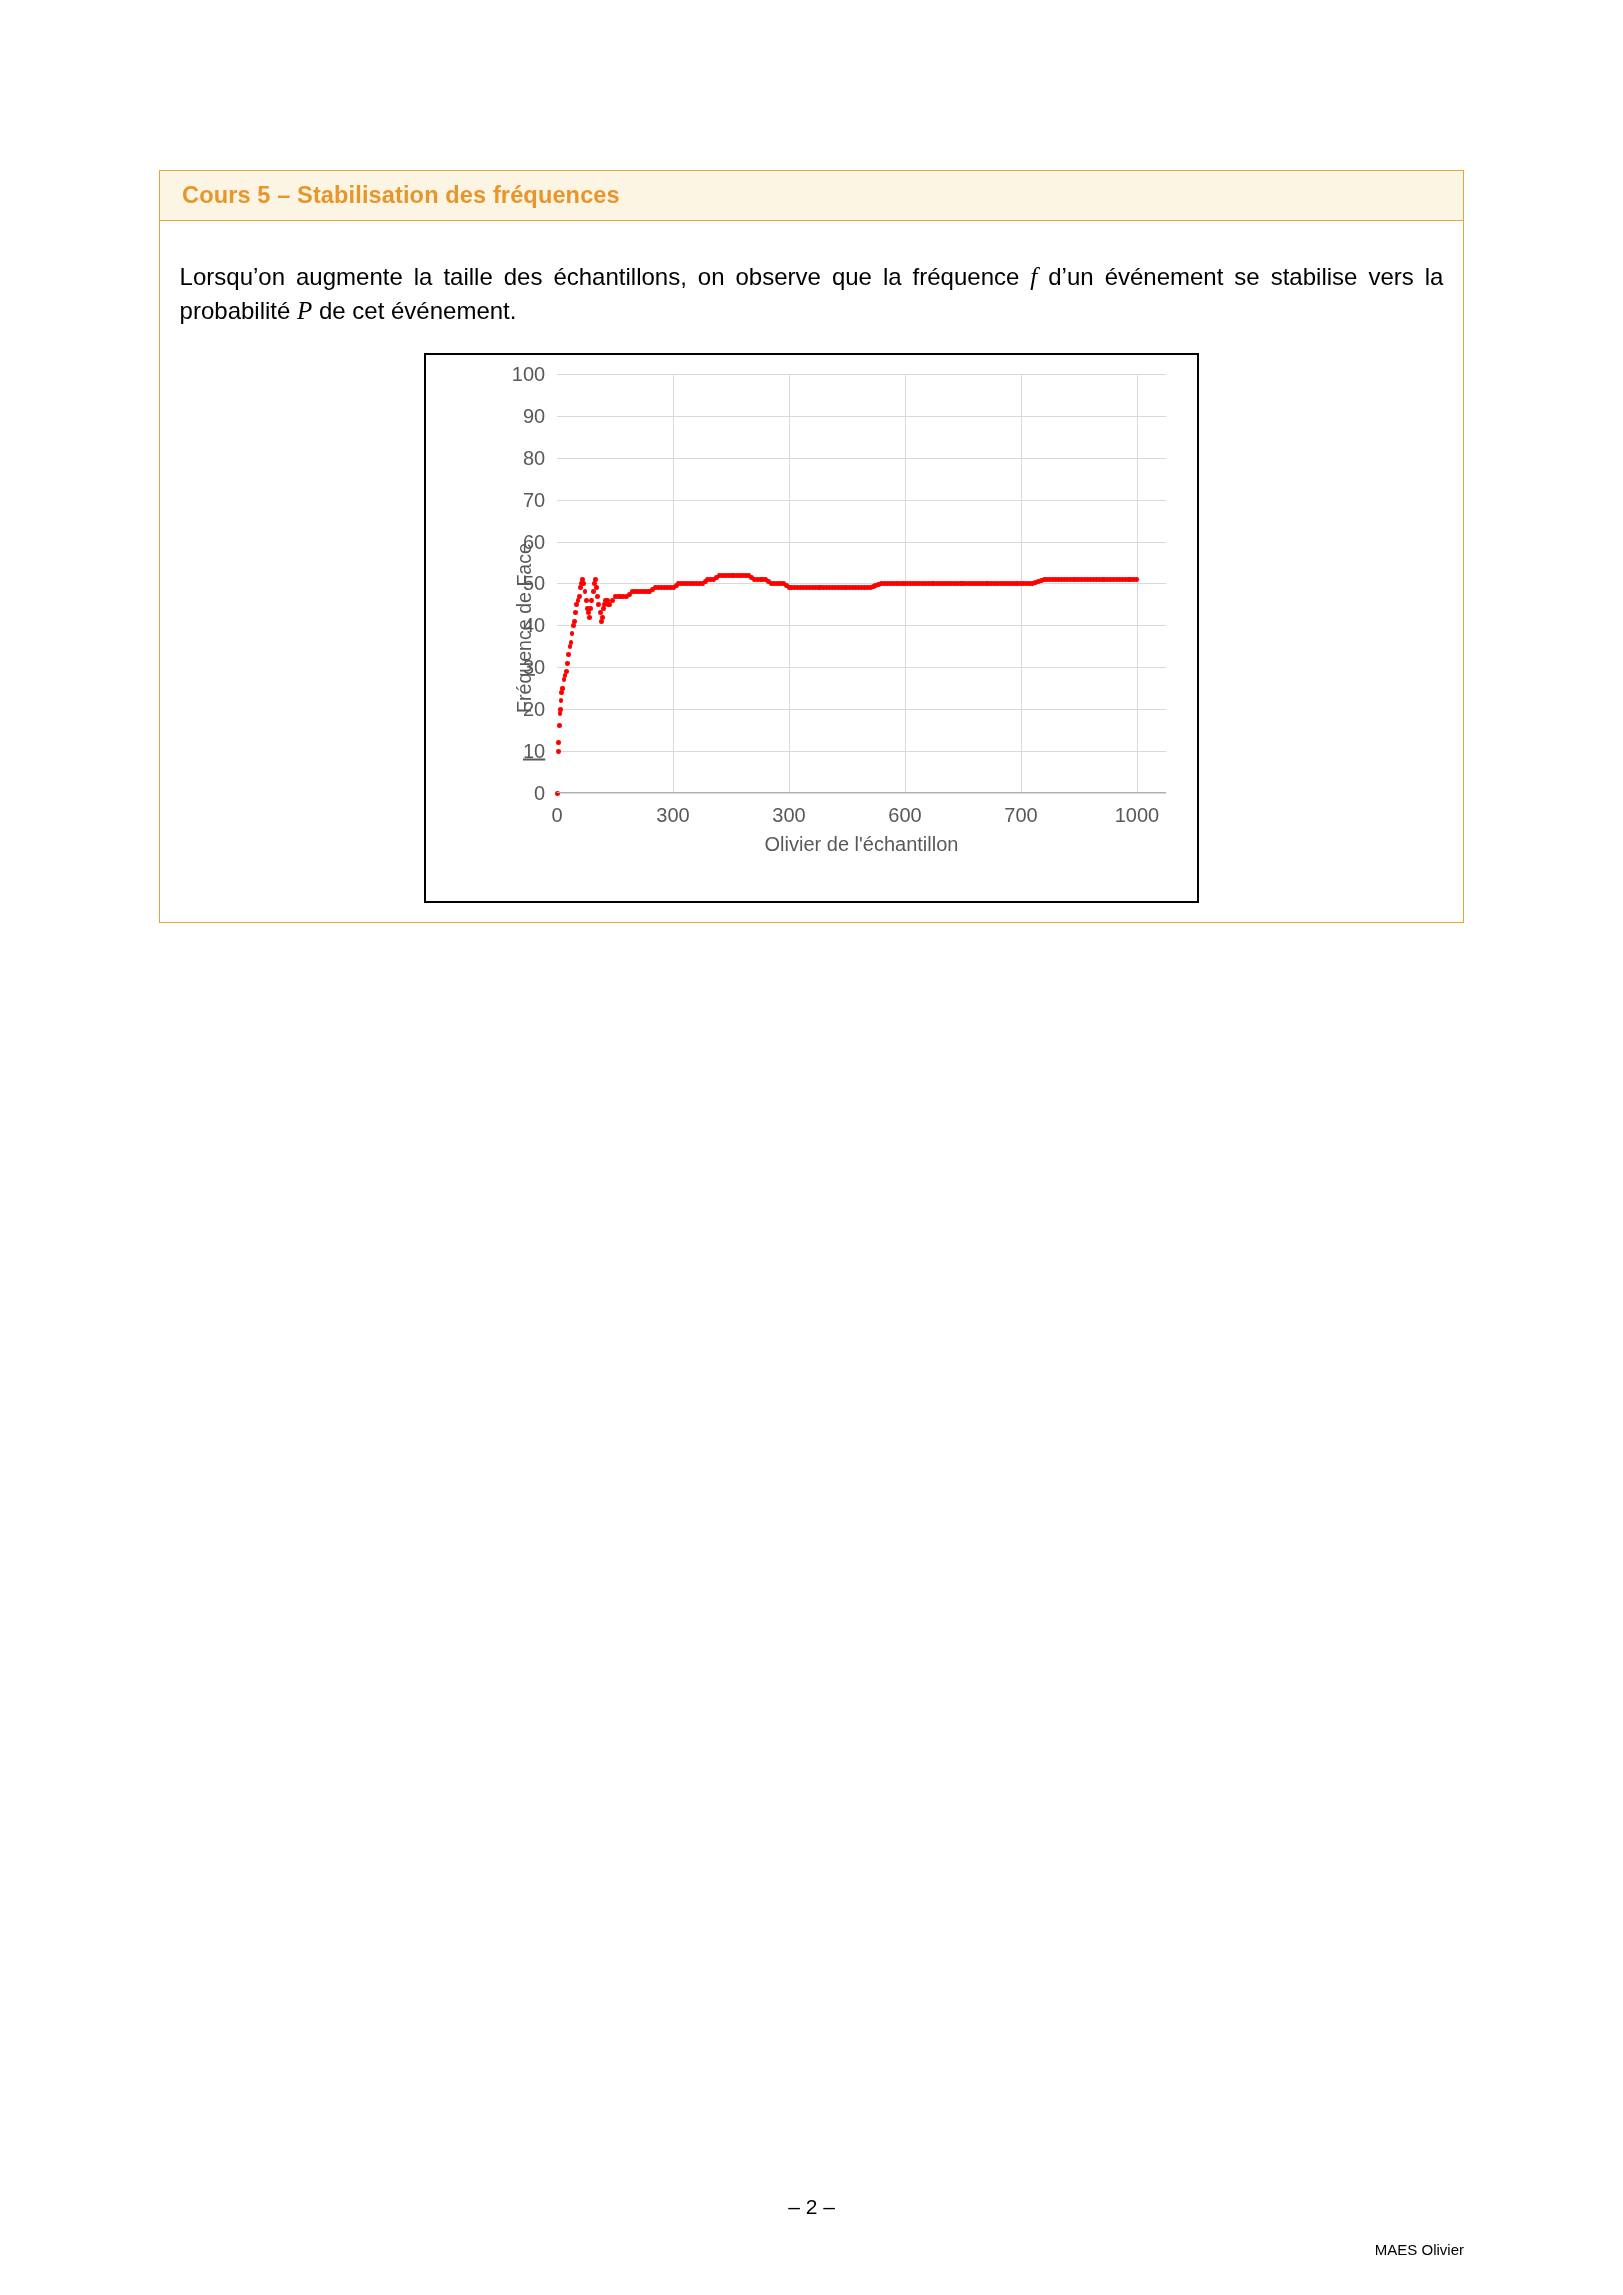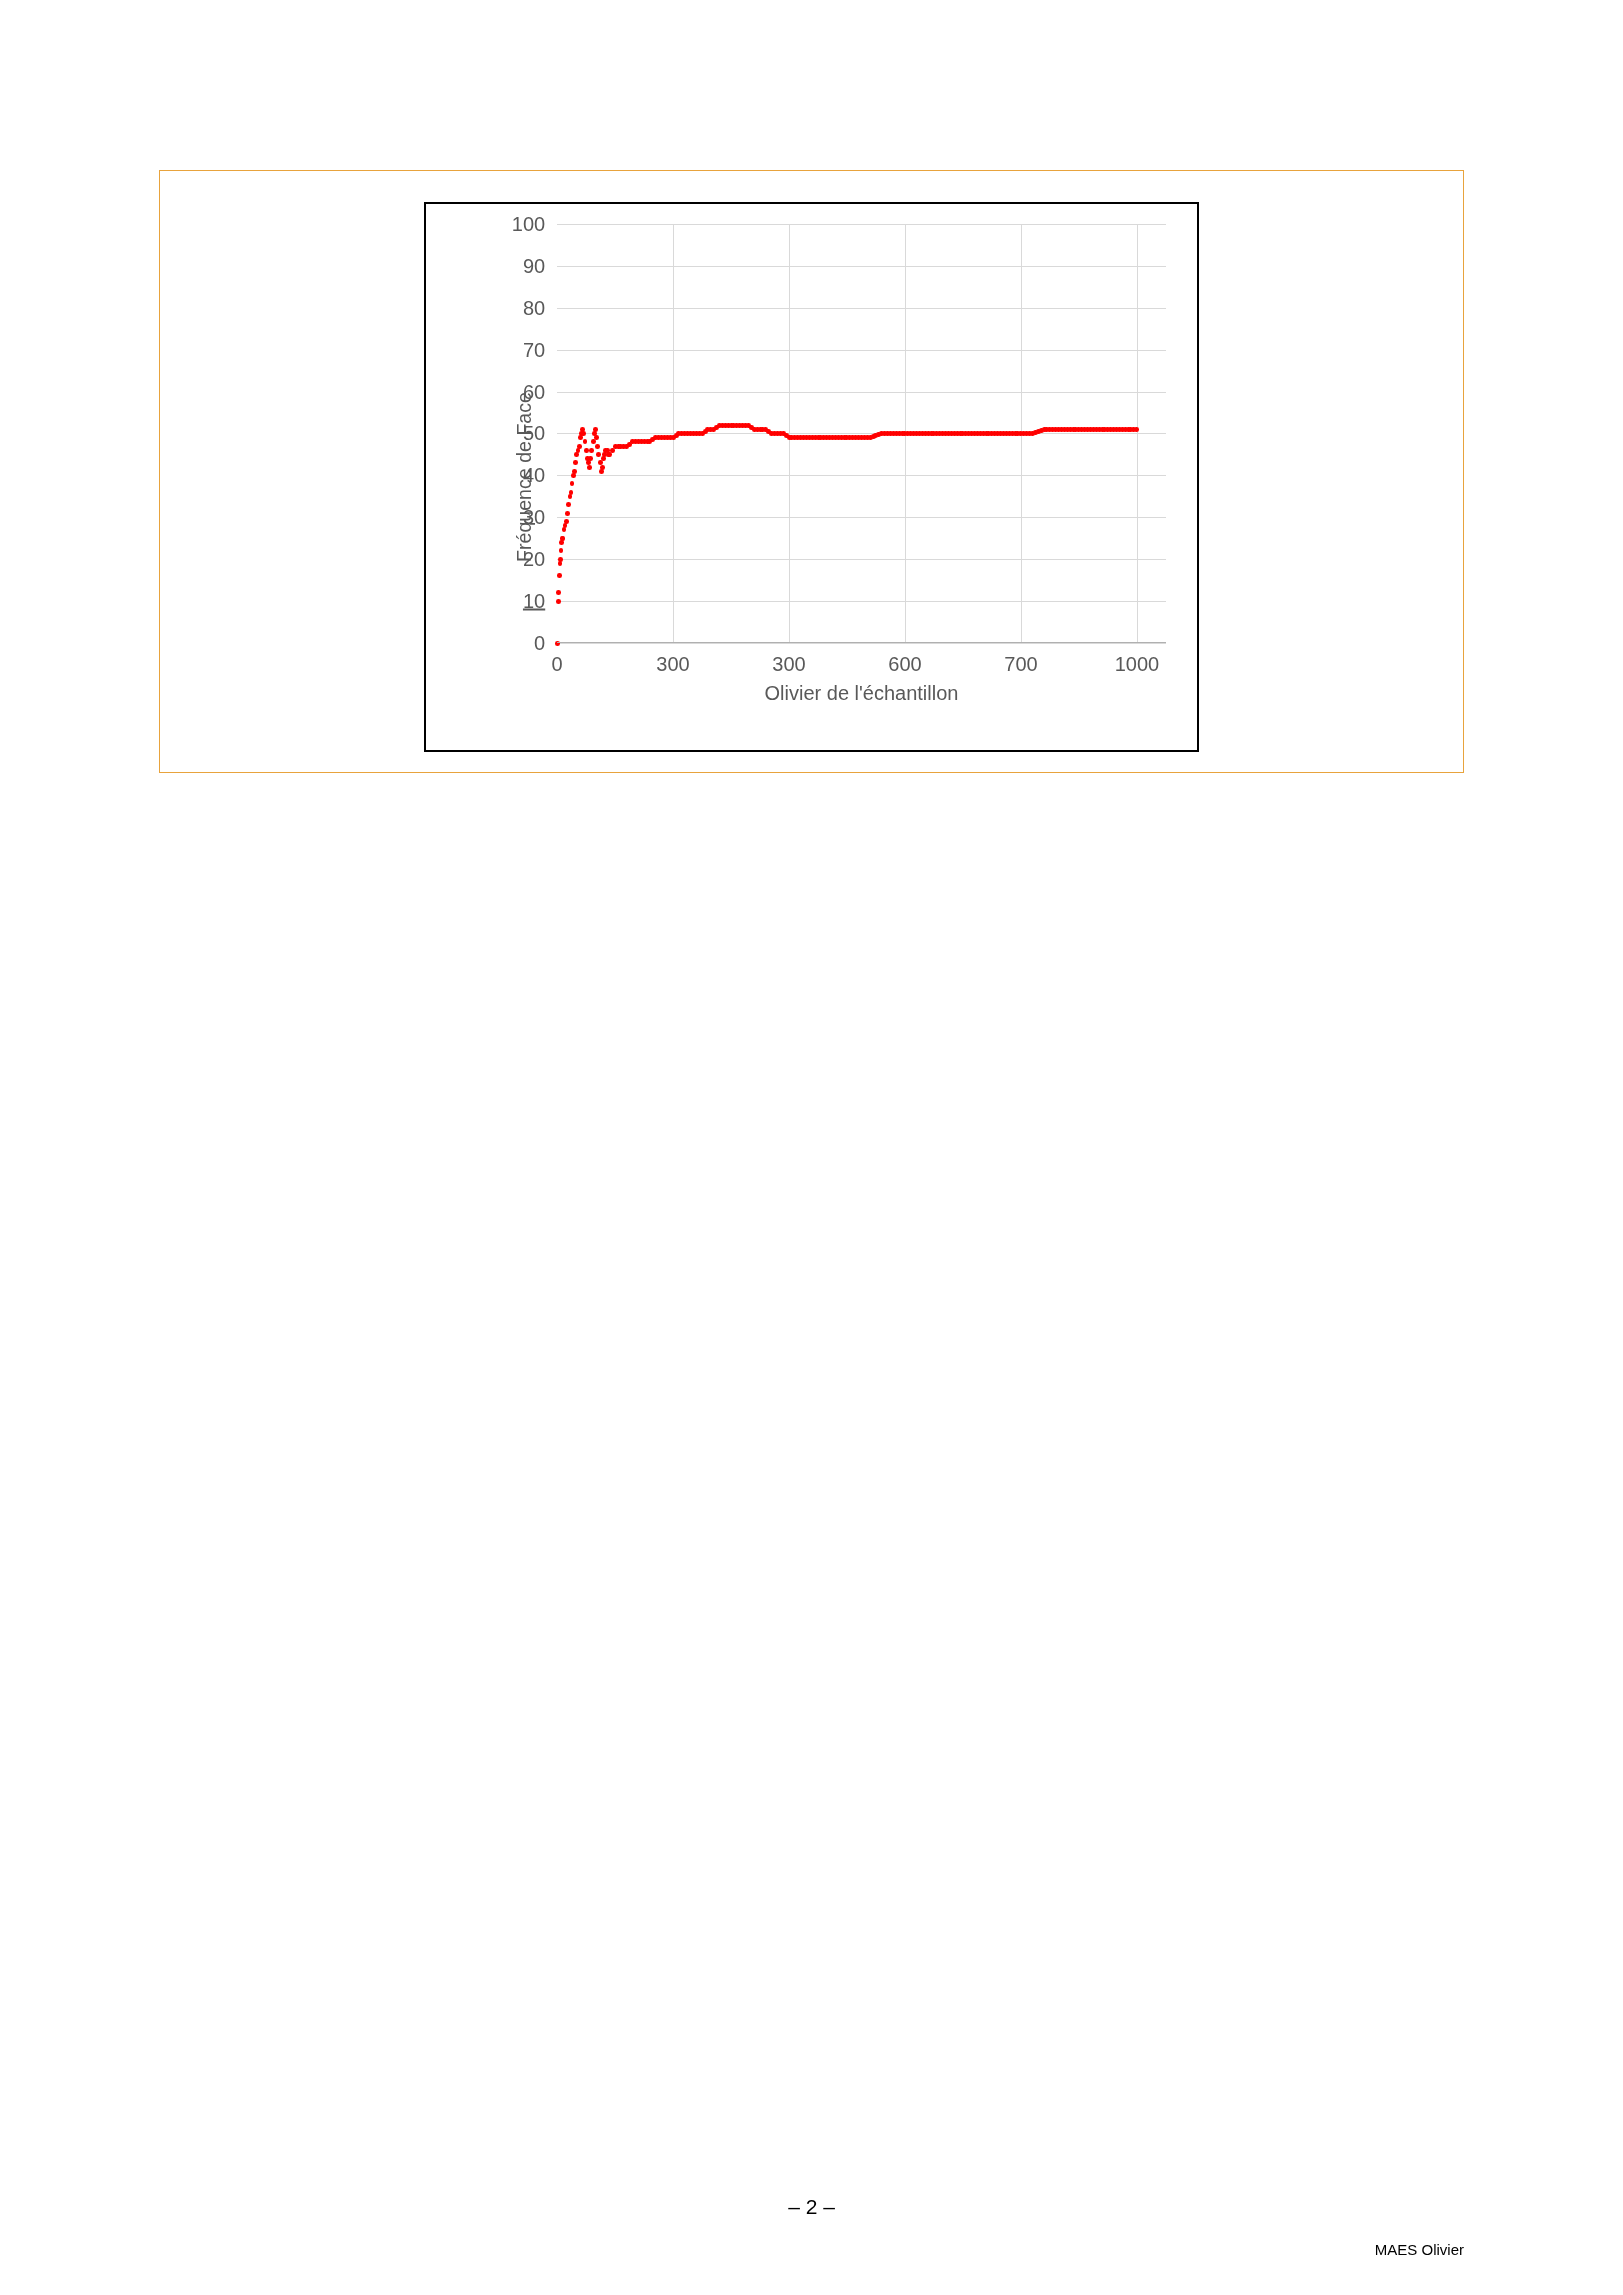--- a/index.html
+++ b/index.html
@@ -174,23 +174,27 @@
     top: 2241px;
     font-size: 15px;
     color: #000;
   }
 </style>
 </head>
 <body>
 
 <div class="lesson-box">
 
+  <div class="lesson-header">
+    <div class="lesson-header-title">Cours 5 – Stabilisation des fréquences</div>
+  </div>
 
   <div class="lesson-body">
 
+    <p class="para first"><span>Lorsqu’on augmente la taille des échantillons, on observe que la fréquence </span><span class="ital">f</span><span> d’un événement se stabilise vers la probabilité </span><span class="ital">P</span><span> de cet événement.</span></p>
 
     <div class="figure-wrap">
       <div class="chart-box">
 
         <div class="y-title">Fréquence de Face</div>
 
         <div class="plot">
           <div class="plot-inner" id="plot-inner">
               <div class="gridline-h" style="top: 419px;"></div>
               <div class="ytick" style="top: 419px;">0</div>

